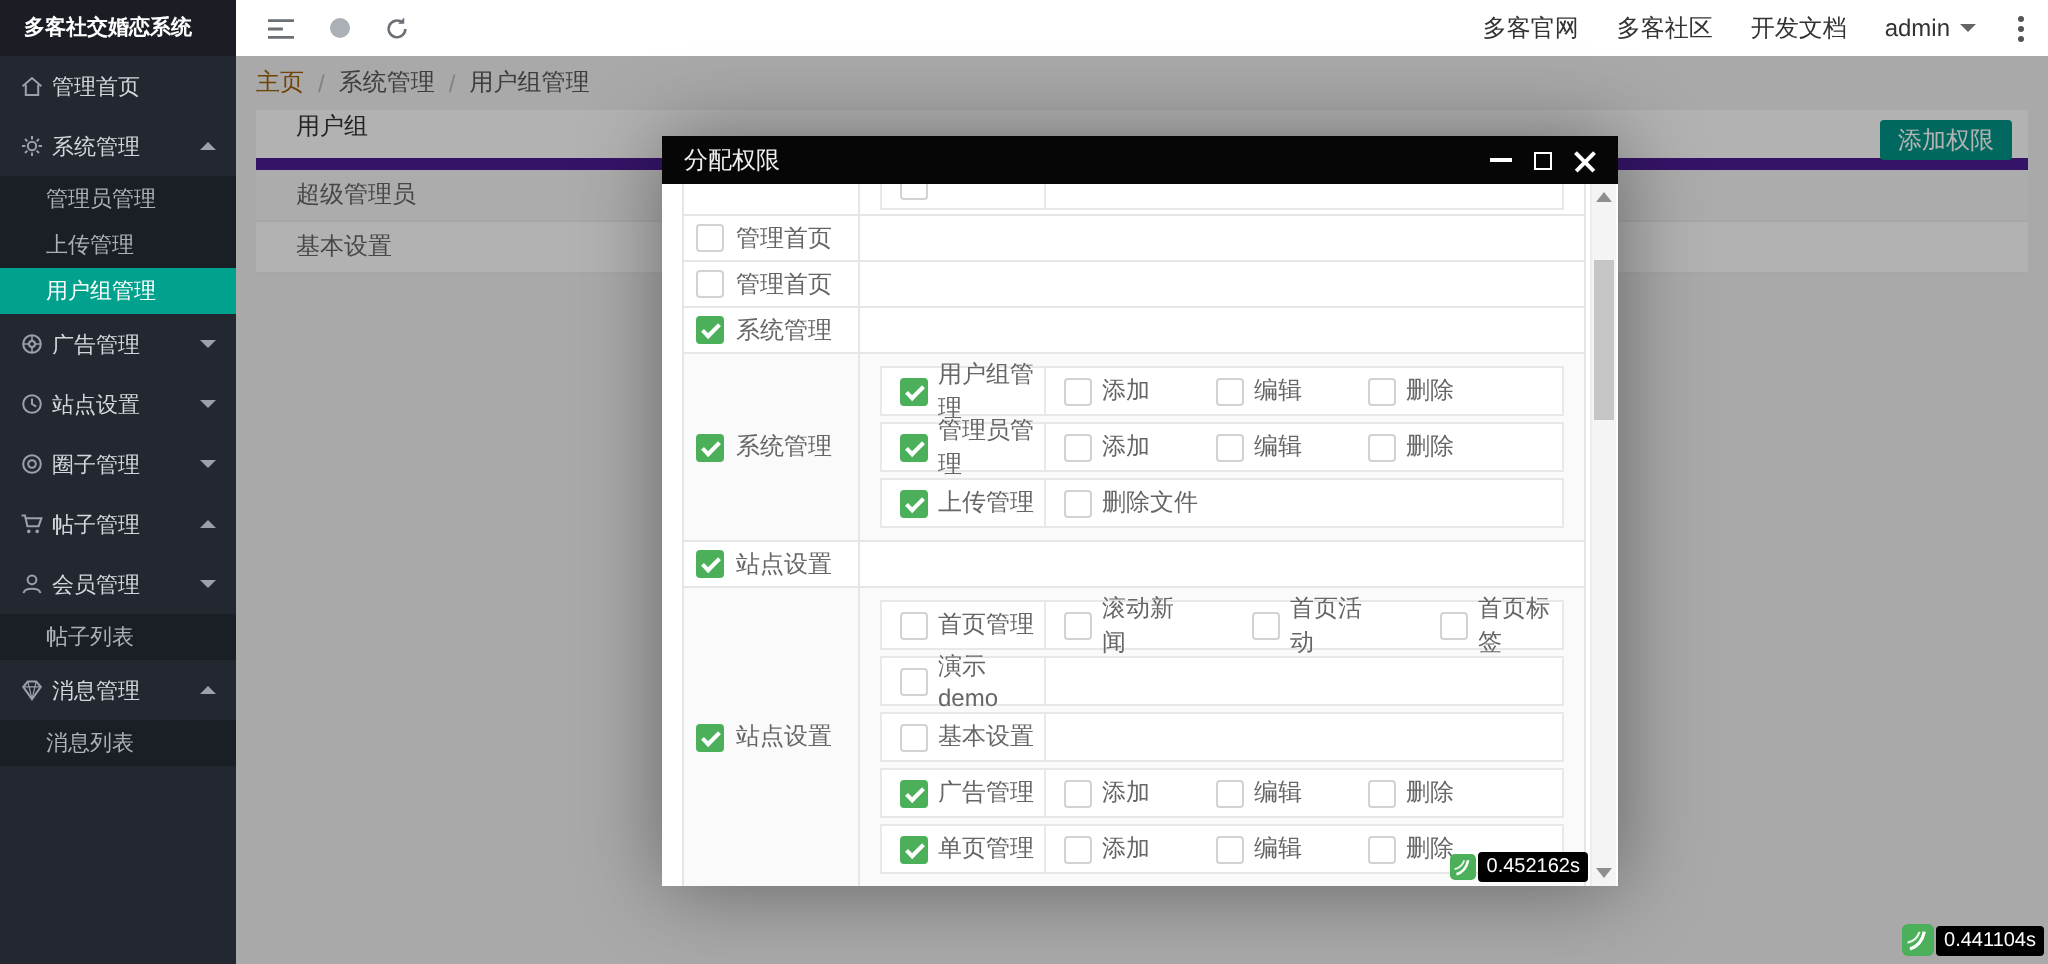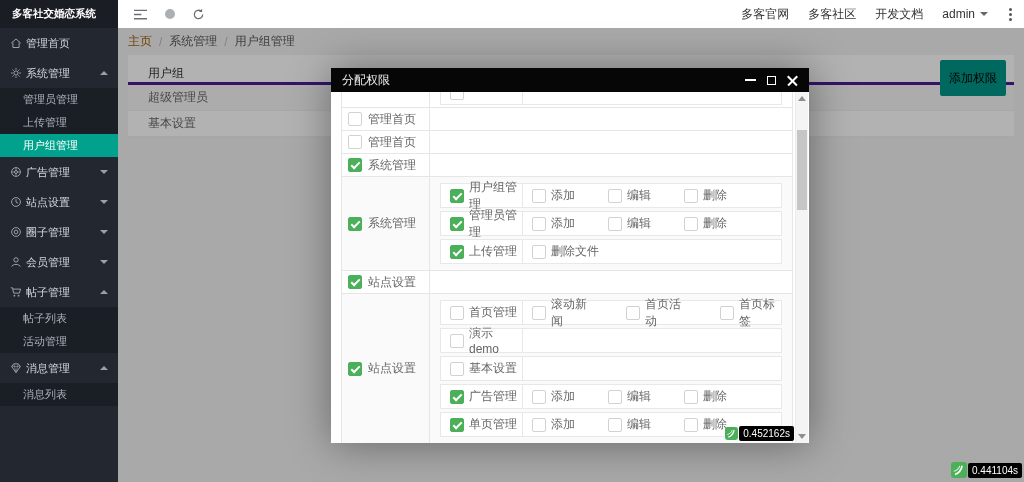--- a/index.html
+++ b/index.html
@@ -29,22 +29,22 @@
   .tb-link { cursor:pointer; white-space:nowrap; }
   .tb-user { display:flex; align-items:center; gap:5px; cursor:pointer; }
   .tb-caret { width:0; height:0; border-left:4px solid transparent; border-right:4px solid transparent; border-top:4px solid #666; }
   .vdots { display:flex; flex-direction:column; gap:2px; padding:2px; cursor:pointer; }
   .vdots i { width:3px; height:3px; border-radius:50%; background:#555; }
 
   
   .crumbs { position:absolute; left:128px; top:28px; height:27px; display:flex; align-items:center; gap:7px; font-size:12px; z-index:1; }
   .crumb-first { color:#a16207; } .crumb { color:#595959; } .crumb-sep { color:#bbb; }
   .card { position:absolute; left:128px; top:55px; width:886px; background:#fff; z-index:1; }
-  .card-head { position:relative; height:30px; border-bottom:3px solid #4c1d95; display:flex; align-items:flex-end; padding-left:20px; color:#333; }
-  .add-btn { position:absolute; right:8px; top:5px; height:36px; line-height:20px; padding:0 9px; background:#009688; color:#000000; border:none; border-radius:2px; font-size:12px; cursor:pointer; font-family:inherit; }
+  .card-head { position:relative; height:30px; border-bottom:6px solid #4c1d95; display:flex; align-items:flex-start; padding-left:20px; color:#333; }
+  .add-btn { position:absolute; right:8px; top:5px; height:20px; line-height:20px; padding:0 9px; background:#009688; color:#ffffff; border:none; border-radius:2px; font-size:12px; cursor:pointer; font-family:inherit; }
   .t-row { height:26px; border-bottom:1px solid #efefef; display:flex; align-items:center; padding-left:20px; color:#666; }
   .t-row.alt { background:#f7f7f7; }
 
   
   .shade { position:absolute; left:118px; top:28px; width:906px; height:454px; background:rgba(0,0,0,.3); z-index:50; }
 
   
   .badge { display:flex; align-items:center; }
   .badge svg { display:block; }
   .badge-label { background:#000; color:#fff; font-size:10px; padding:2px 4px; border-radius:2px; margin-left:1px; white-space:nowrap; }
@@ -144,41 +144,40 @@
               <circle cx="6" cy="6" r="4.4" fill="none" stroke="currentColor"></circle>
               <circle cx="6" cy="6" r="1.9" fill="none" stroke="currentColor"></circle>
             </svg>
           </span>
           <span>圈子管理</span>
           <span class="caret down"></span>
         </div>
         <div class="s-item">
           <span class="s-icon">
             <svg viewBox="0 0 12 12">
-              <circle cx="6" cy="3.9" r="2.2" fill="none" stroke="currentColor"></circle>
-              <path d="M1.8 10.6c.4-2.9 8-2.9 8.4 0" fill="none" stroke="currentColor"></path>
-            </svg>
-          </span>
-          <span>会员管理</span>
-          <span class="caret down"></span>
-        </div>
-        <div class="s-item">
-          <span class="s-icon">
-            <svg viewBox="0 0 12 12">
               <path d="M.8 1.8h1.7l1.2 5.3h5.6l1.4-4H3" fill="none" stroke="currentColor"></path>
               <circle cx="4.4" cy="9.7" r=".9" fill="currentColor"></circle>
               <circle cx="8.6" cy="9.7" r=".9" fill="currentColor"></circle>
             </svg>
           </span>
           <span>帖子管理</span>
           <span class="caret up"></span>
         </div>
+        <div class="s-item">
+          <span class="s-icon">
+            <svg viewBox="0 0 12 12">
+              <circle cx="6" cy="3.9" r="2.2" fill="none" stroke="currentColor"></circle>
+              <path d="M1.8 10.6c.4-2.9 8-2.9 8.4 0" fill="none" stroke="currentColor"></path>
+            </svg>
+          </span>
+          <span>会员管理</span>
+          <span class="caret down"></span>
+        </div>
         <div class="s-submenu">
           <div class="s-sub">帖子列表</div>
-          <div class="s-sub">活动管理</div>
         </div>
         <div class="s-item">
           <span class="s-icon">
             <svg viewBox="0 0 12 12">
               <path d="M1.6 4.4 3.9 1.8h4.2l2.3 2.6L6 10.6z" fill="none" stroke="currentColor"></path>
               <path d="M1.6 4.4h8.8M3.9 1.8 6 10.4 8.1 1.8" fill="none" stroke="currentColor" stroke-width=".6"></path>
             </svg>
           </span>
           <span>消息管理</span>
           <span class="caret up"></span>

